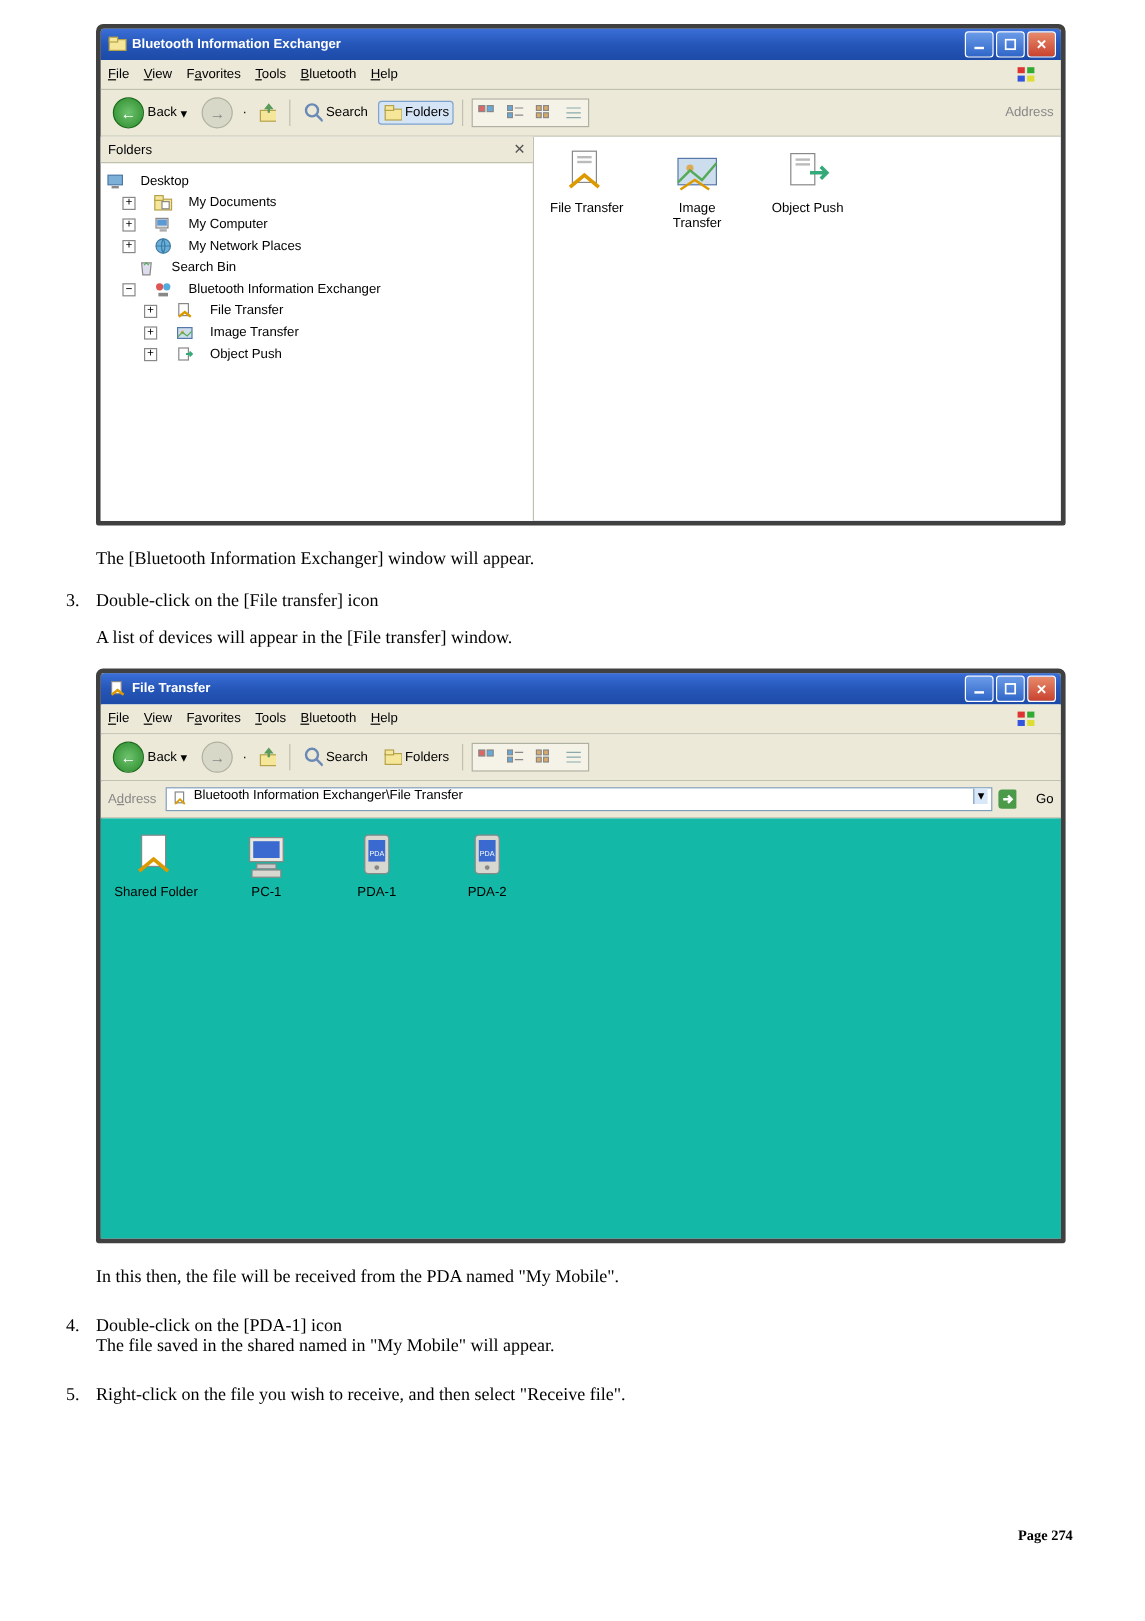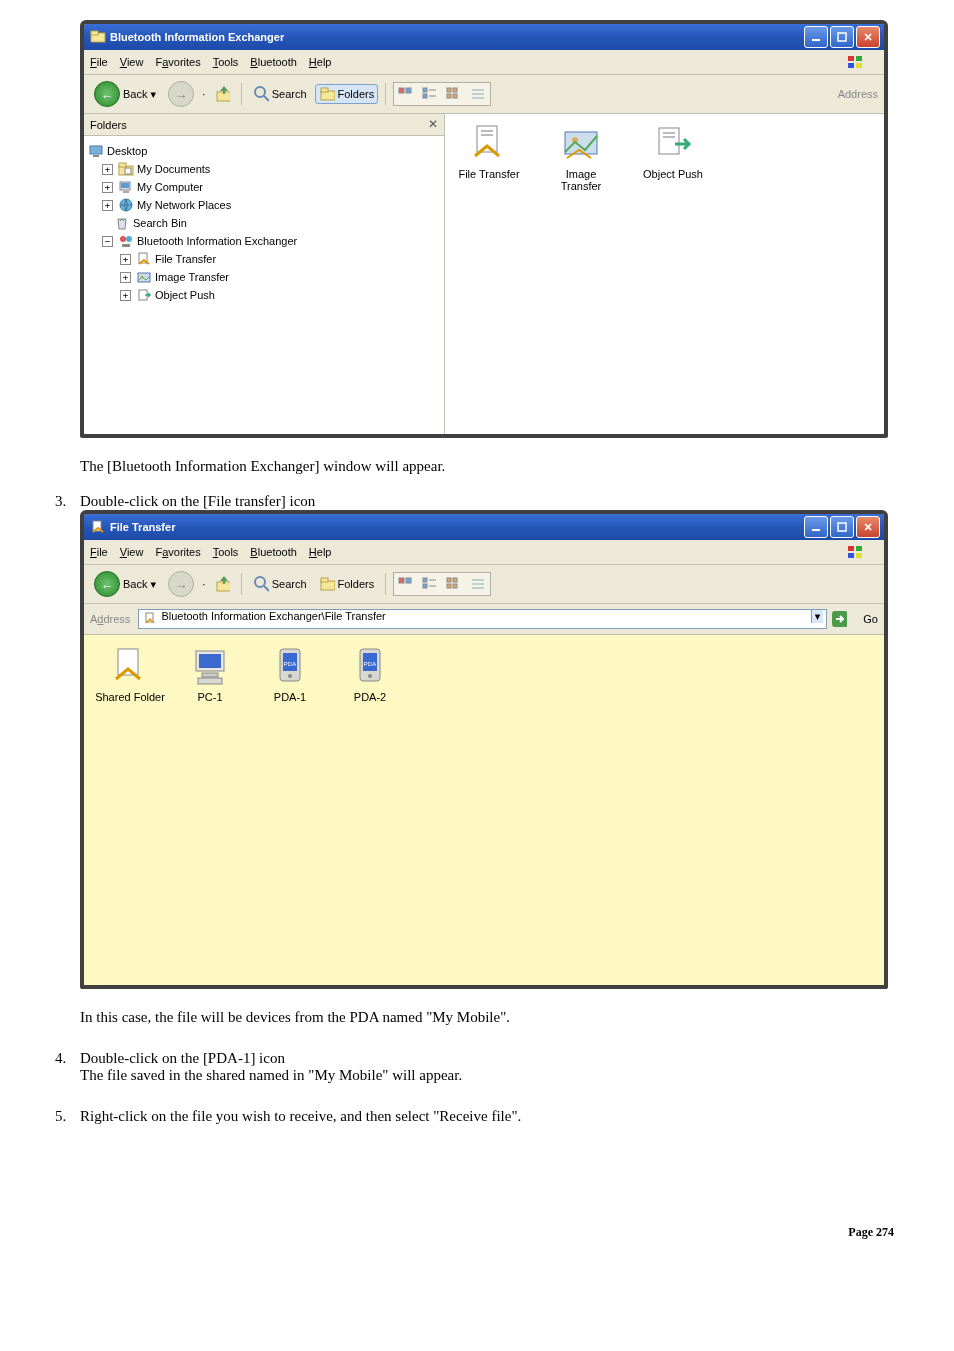--- a/index.html
+++ b/index.html
@@ -21,27 +21,27 @@
 .navicon{width:24px;height:24px;border-radius:50%;display:flex;align-items:center;justify-content:center;font-size:13px}
 .back{background:radial-gradient(circle,#6ec36e,#2a8a2a);color:#fff;border:1px solid #1a6a1a}
 .fwd{background:#d8d8c8;color:#888;border:1px solid #b0b0a0}
 .addressbar{background:#ece9d8;padding:3px 6px;display:flex;align-items:center;gap:4px;height:24px;border-bottom:1px solid #c0c0b0}
 .addrinput{flex:1;background:#fff;border:1px solid #7f9db9;height:18px;padding:0 3px;display:flex;align-items:flex-start}
 .body1{display:flex;height:320px;background:#fff}
 .folders-pane{width:360px;border-right:1px solid #c0c0b0;background:#fff}
 .folders-hdr{background:#ece9d8;padding:3px 6px;display:flex;align-items:center;border-bottom:1px solid #c0c0b0;font-size:11px}
 .folders-hdr .x{margin-left:auto;font-family:Tahoma;font-size:12px;color:#555}
 .tree{padding:6px 4px;line-height:18px}
-.tree .row{display:flex;align-items:center;gap:3px;white-space:nowrap}
+.tree .row{display:flex;align-items:center;gap:13px;white-space:nowrap}
 .exp{width:9px;height:9px;border:1px solid #888;background:#fff;display:inline-flex;align-items:center;justify-content:center;font-size:9px;line-height:9px;font-family:monospace;margin-right:2px}
 .ticon16{width:16px;height:16px;display:inline-flex;align-items:center;justify-content:center}
 .content-pane{flex:1;padding:8px;display:flex;align-items:flex-start;gap:20px}
 .bigicon{width:72px;text-align:center;font-size:11px}
 .bigicon .ic{width:44px;height:44px;margin:0 auto 2px;display:flex;align-items:center;justify-content:center}
-.body2{height:330px;background:#fef9c3;padding:10px;display:flex;align-items:flex-start;gap:8px}
+.body2{height:330px;background:#14b8a6;padding:10px;display:flex;align-items:flex-start;gap:20px}
 p.doc{margin:6px 0 18px 40px}
 ol.doc{margin:0;padding-left:30px}
 ol.doc>li{margin-bottom:24px;padding-left:10px}
 ol.doc b{font-weight:normal}
 .pagefoot{position:relative;margin-top:100px;text-align:right;font-size:12px;font-weight:bold;padding-right:20px}
 svg{display:block}
 .addrlbl{color:#888;margin-right:4px}
 .gobtn{display:flex;align-items:center;gap:16px}
 .viewbtns{display:flex;gap:2px;border:1px solid #b0b0a0;padding:1px;background:#f5f3e8}
 .viewbtns .vb{width:22px;height:20px;display:flex;align-items:center;justify-content:center}
@@ -296,20 +296,21 @@
       </div>
     </div>
   </div>
 </div>
 
 <p class="doc">The [Bluetooth Information Exchanger] window will appear.</p>
 
 <ol class="doc" start="3">
 <li>
   <b>Double-click on the [File transfer] icon</b>
+  <p style="margin:14px 0 16px 0">A list of devices will appear in the [File transfer] window.</p>
 
   
   <div class="win" style="margin-left:0">
     <div class="titlebar">
       <span class="ticon">
         <svg width="16" height="16">
               <rect x="3" y="2" width="8" height="10" fill="#fff" stroke="#888"></rect>
               <path d="M3 13 L8 9 L13 13" stroke="#d90" fill="none" stroke-width="2"></path>
             </svg>
       </span>
@@ -475,21 +476,21 @@
                 <rect x="15" y="8" width="14" height="18" fill="#3a6ad0"></rect>
                 <circle cx="22" cy="31" r="2" fill="#888"></circle>
                 <text x="22" y="21" font-size="6" fill="#fff" text-anchor="middle">PDA</text>
               </svg>
             </div>
         <span>PDA-2</span>
       </div>
     </div>
   </div>
 
-  <p style="margin:14px 0 0 0">In this case, the file will be devices from the PDA named "My Mobile".</p>
+  <p style="margin:14px 0 0 0">In this then, the file will be received from the PDA named "My Mobile".</p>
 </li>
 
 <li>
   <b>Double-click on the [PDA-1] icon</b><br>
   <span>The file saved in the shared named in "My Mobile" will appear.</span>
 </li>
 
 <li>
   <b>Right-click on the file you wish to receive, and then select "Receive file".</b>
 </li>

